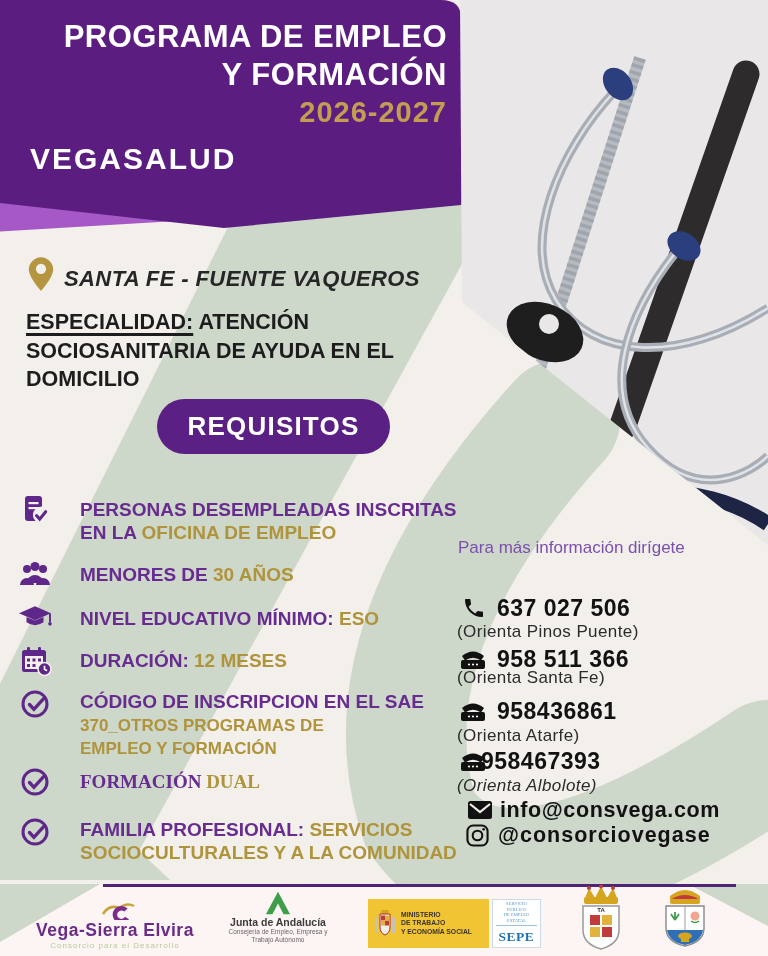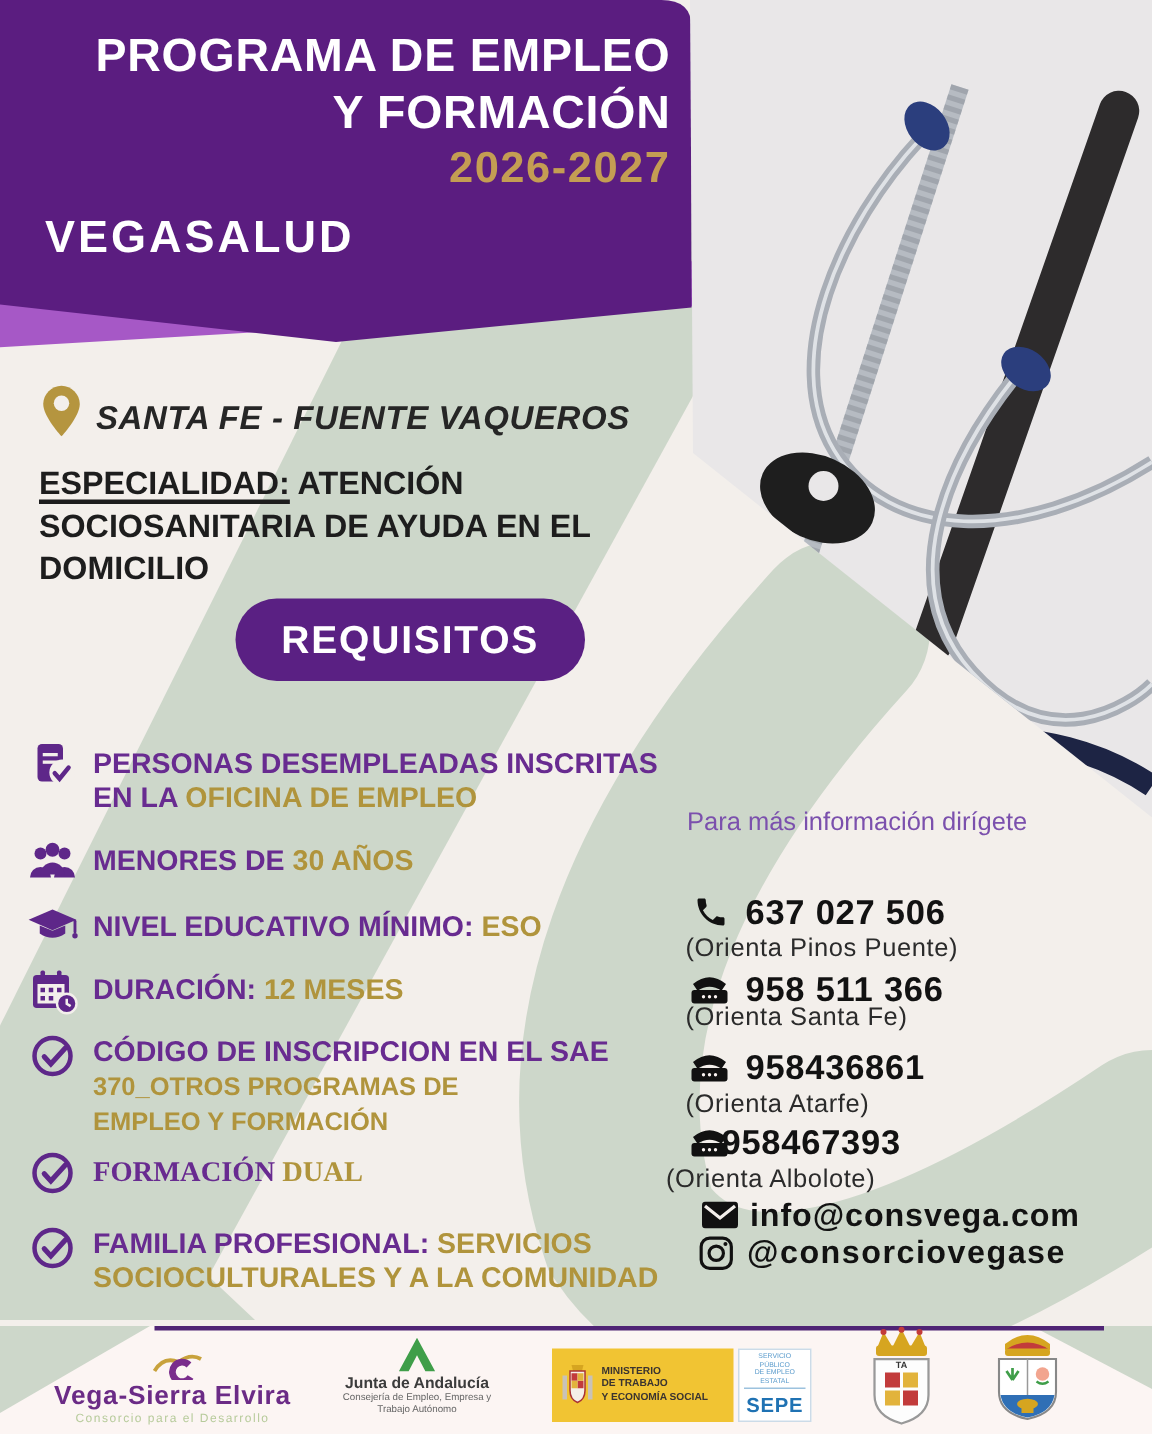--- a/index.html
+++ b/index.html
@@ -7,37 +7,37 @@
           font-family:"Liberation Sans","DejaVu Sans",sans-serif;}
   .abs{position:absolute;}
   .hdr-title{color:#ffffff;font-weight:700;font-size:31px;line-height:38px;text-align:right;letter-spacing:.5px;}
   .hdr-years{color:#c49d53;font-weight:700;font-size:29px;line-height:36px;text-align:right;letter-spacing:1px;}
   .program{color:#ffffff;font-weight:700;font-size:30px;letter-spacing:2px;}
   .loc-text{color:#262626;font-weight:700;font-size:22px;letter-spacing:.4px;font-style:italic;}
   .spec{color:#1d1d1d;font-weight:700;font-size:21.5px;line-height:28.5px;white-space:pre-line;width:440px;}
   .spec .u{text-decoration:underline;text-underline-offset:4px;text-decoration-thickness:2.5px;}
   .pill{background:#5a2083;border-radius:28px;color:#fff;font-weight:700;font-size:26px;letter-spacing:1.2px;
         display:flex;align-items:center;justify-content:center;}
-  .req-text{white-space:pre-line;font-weight:700;font-size:19px;line-height:23px;width:445px;}
+  .req-text{white-space:pre-line;font-weight:700;font-size:19px;line-height:23px;width:445px;margin-left:18px;}
   .req-lead{color:#682b90;}
   .req-accent{color:#b0943c;}
   .req-accent.sub{font-size:17px;line-height:21px;}
   .info-line{color:#7b50ad;font-size:17px;line-height:26px;}
   .info-line b{color:#4b2a9b;font-weight:700;}
   .ph-num{color:#121212;font-weight:700;font-size:23px;letter-spacing:.5px;}
   .ph-office{color:#2b2b2b;font-size:17px;letter-spacing:.4px;}
   .ct-text{color:#121212;font-weight:700;font-size:21.5px;letter-spacing:.6px;}
   .footer-band{background:#fcf5f3;}
   .vega-name{color:#6b2b86;font-size:17.5px;font-weight:700;text-align:center;letter-spacing:.5px;}
   .vega-tag{color:#b7cb9b;font-size:8px;text-align:center;letter-spacing:1px;}
   .junta-name{color:#3c3c3c;font-size:10.5px;font-weight:700;text-align:center;}
   .junta-dept{color:#666;font-size:6.5px;line-height:8px;text-align:center;}
   .min-box{background:#f1c433;display:flex;align-items:center;gap:5px;padding:4px 6px;box-sizing:border-box;}
   .min-text{color:#3b3430;font-size:6.8px;line-height:8.5px;font-weight:700;white-space:pre-line;}
-  .sepe-box{background:#fff;border:1px solid #ccdbe8;box-sizing:border-box;padding:1px 3px;text-align:center;}
+  .sepe-box{background:#fff;border:1px solid #ccdbe8;box-sizing:border-box;padding:1px 3px;text-align:center;font-family:Liberation Serif, serif;}
   .sepe-svc{color:#5a9bcc;font-size:4.6px;line-height:5.6px;white-space:pre-line;border-bottom:1px solid #9cc2de;padding-bottom:2px;}
   .sepe-acr{color:#1f72b3;font-size:13.5px;font-weight:700;letter-spacing:.5px;margin-top:3px;}
 </style>
 </head>
 <body>
 
 <div class="poster">
 
   <svg class="abs" style="left:0;top:0" width="768" height="956">
     <polygon points="274,135 533,135 123,880 -98,880" fill="#cdd7ca"></polygon>
@@ -188,21 +188,21 @@
   <div class="abs ph-office" style="left:457px;top:726px;">(Orienta Atarfe)</div>
 
   <svg class="abs" style="left:460px;top:752px" width="26" height="20" viewBox="0 0 26 20" fill="#111">
     <path d="M2 6 Q13 -3 24 6 L21 10.5 Q13 5 5 10.5 Z"></path>
     <rect x="1" y="10" width="24" height="9" rx="2"></rect>
     <circle cx="9" cy="14.5" r="1.1" fill="#fcf5f3"></circle>
       <circle cx="13" cy="14.5" r="1.1" fill="#fcf5f3"></circle>
       <circle cx="17" cy="14.5" r="1.1" fill="#fcf5f3"></circle>
   </svg>
   <div class="abs ph-num" style="left:469px;top:748px;margin-left:12px;">958467393</div>
-  <div class="abs ph-office" style="left:444px;top:776px;">(Orienta Albolote)</div>
+  <div class="abs ph-office" style="left:457px;top:776px;font-style:italic;">(Orienta Albolote)</div>
 
   <svg class="abs" style="left:468px;top:801px" width="24" height="18" viewBox="0 0 24 18">
     <rect width="24" height="18" rx="2.5" fill="#111"></rect>
     <path d="M2 3 L12 11 L22 3" stroke="#f3efeb" stroke-width="2.2" fill="none"></path>
   </svg>
   <div class="abs ct-text" style="left:500px;top:798px;">info@consvega.com</div>
 
   <svg class="abs" style="left:466px;top:824px" width="23" height="23" viewBox="0 0 24 24" fill="none" stroke="#111" stroke-width="2.2">
     <rect x="1.5" y="1.5" width="21" height="21" rx="6"></rect>
     <circle cx="12" cy="12" r="5"></circle>

